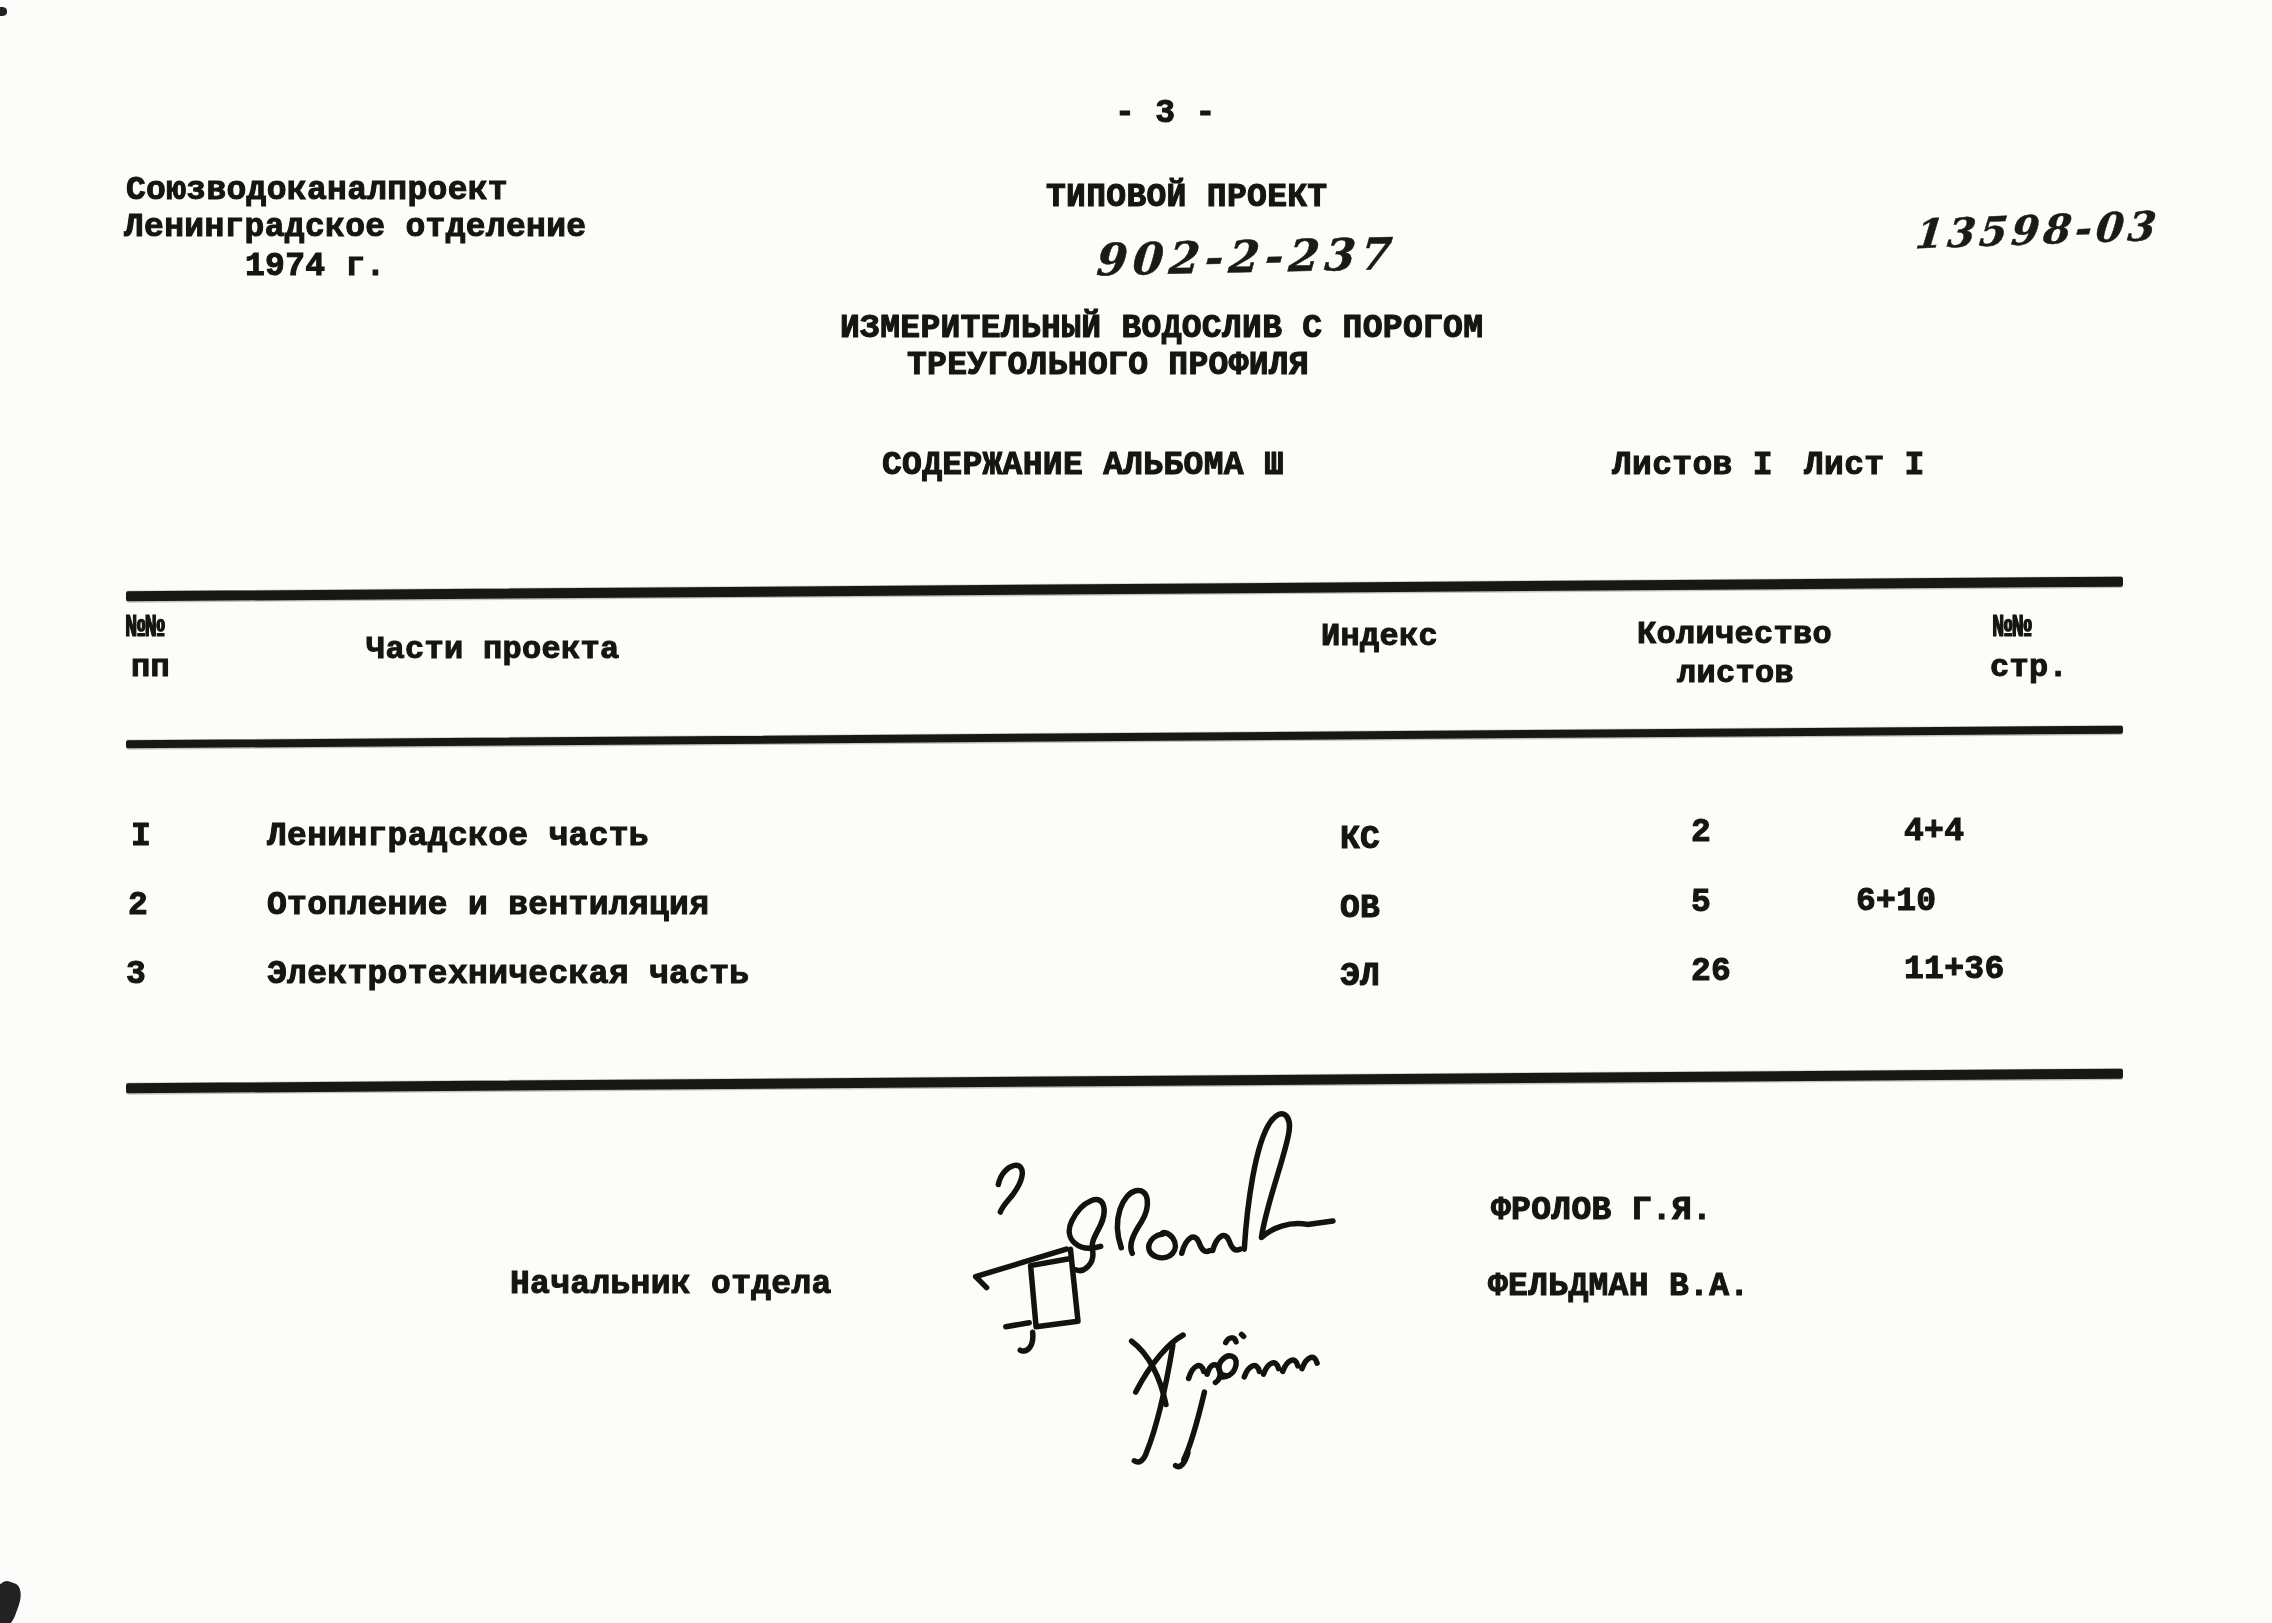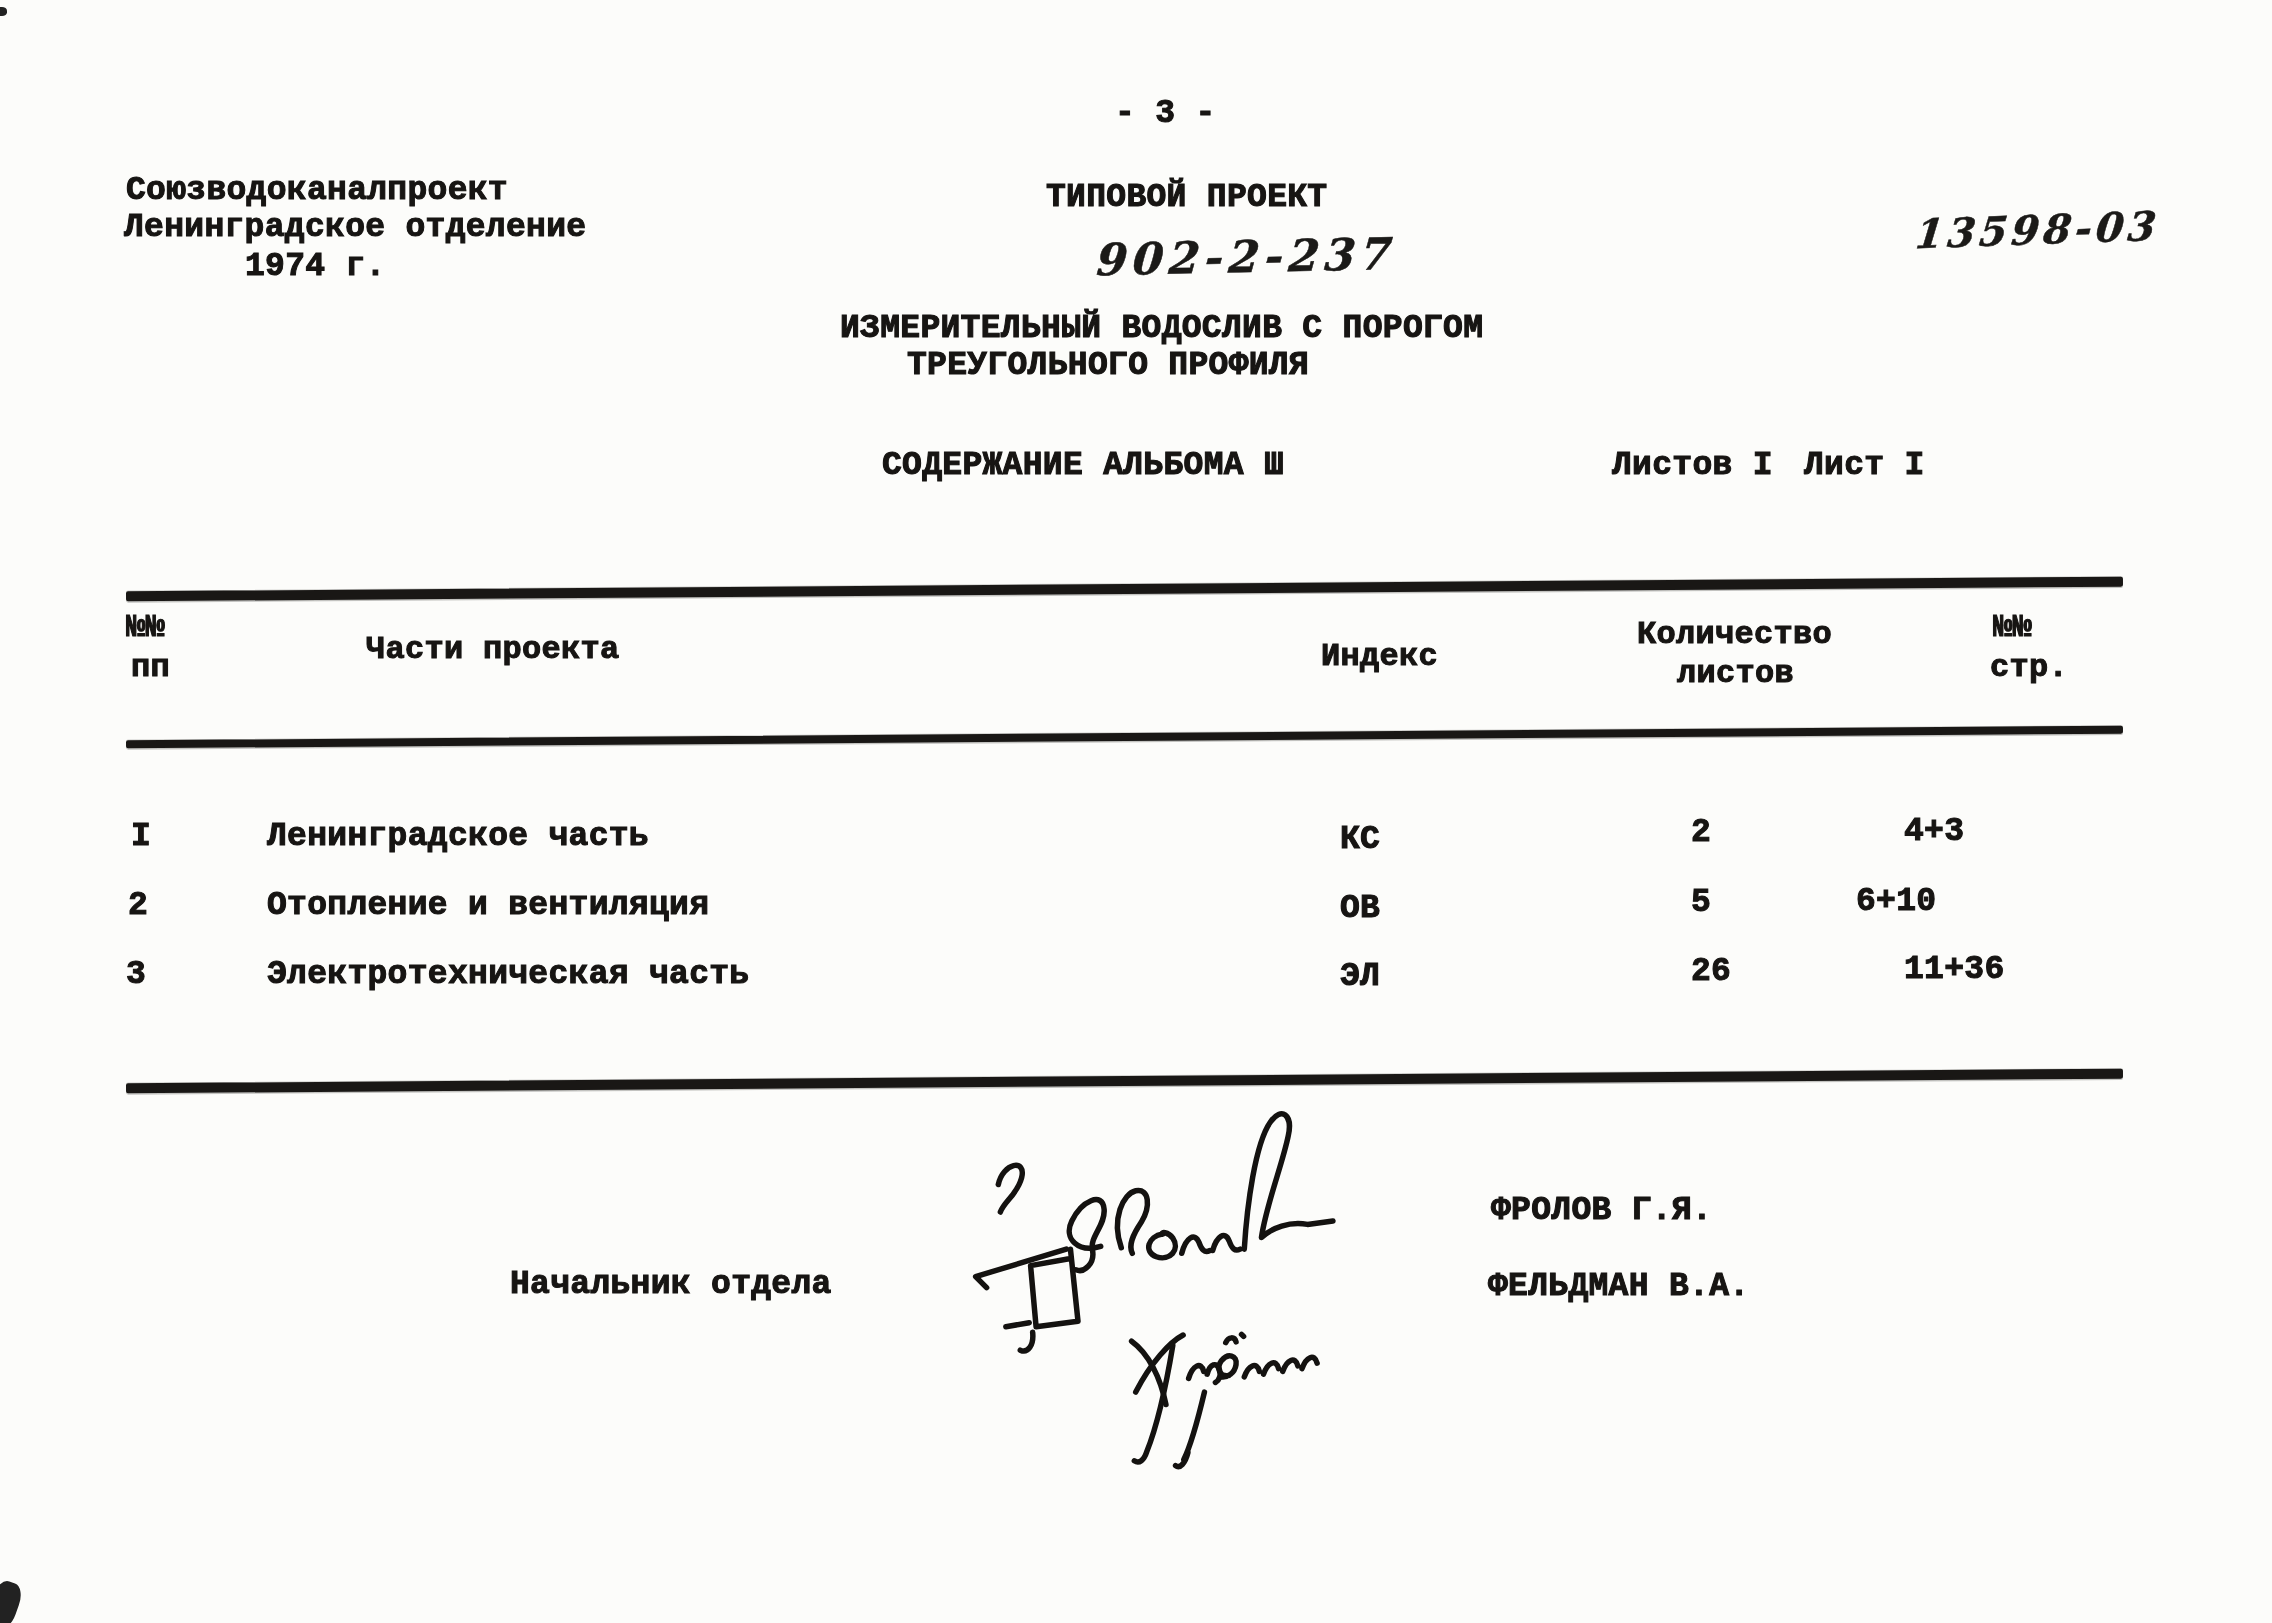--- a/index.html
+++ b/index.html
@@ -76,34 +76,34 @@
 
   <div class="rule" style="top:584px;height:9.6px;"></div>
   <div class="rule" style="top:733px;height:8.2px;"></div>
   <div class="rule" style="top:1076px;height:9.6px;"></div>
 
   <div class="typed small" style="left:126px;top:610px;">№№</div>
   <div class="typed small" style="left:131px;top:650px;">пп</div>
 
   <div class="typed small" style="left:366px;top:632px;">Части проекта</div>
 
-  <div class="typed small" style="left:1321px;top:639px;">Индекс</div>
+  <div class="typed small" style="left:1321px;top:619px;">Индекс</div>
 
   <div class="typed small" style="left:1637px;top:617px;">Количество</div>
   <div class="typed small" style="left:1677px;top:656px;">листов</div>
 
   <div class="typed small" style="left:1993px;top:610px;">№№</div>
   <div class="typed small" style="left:1990px;top:650px;">стр.</div>
 
   <div>
     <div class="typed" style="left:131px;top:819px;">I</div>
     <div class="typed" style="left:267px;top:819px;">Ленинградское часть</div>
     <div class="typed center" style="left:1340px;top:822px;width:117px;">КС</div>
     <div class="typed center" style="left:1691px;top:815px;width:103px;">2</div>
-    <div class="typed center" style="left:1904px;top:814px;width:220px;">4+3</div>
+    <div class="typed center" style="left:1904px;top:814px;width:220px;">4+4</div>
   </div>
 
   <div>
     <div class="typed" style="left:128px;top:888px;">2</div>
     <div class="typed" style="left:267px;top:888px;">Отопление и вентиляция</div>
     <div class="typed center" style="left:1340px;top:891px;width:117px;">ОВ</div>
     <div class="typed center" style="left:1691px;top:885px;width:103px;">5</div>
     <div class="typed center" style="left:1856px;top:884px;width:220px;">6+10</div>
   </div>
 

